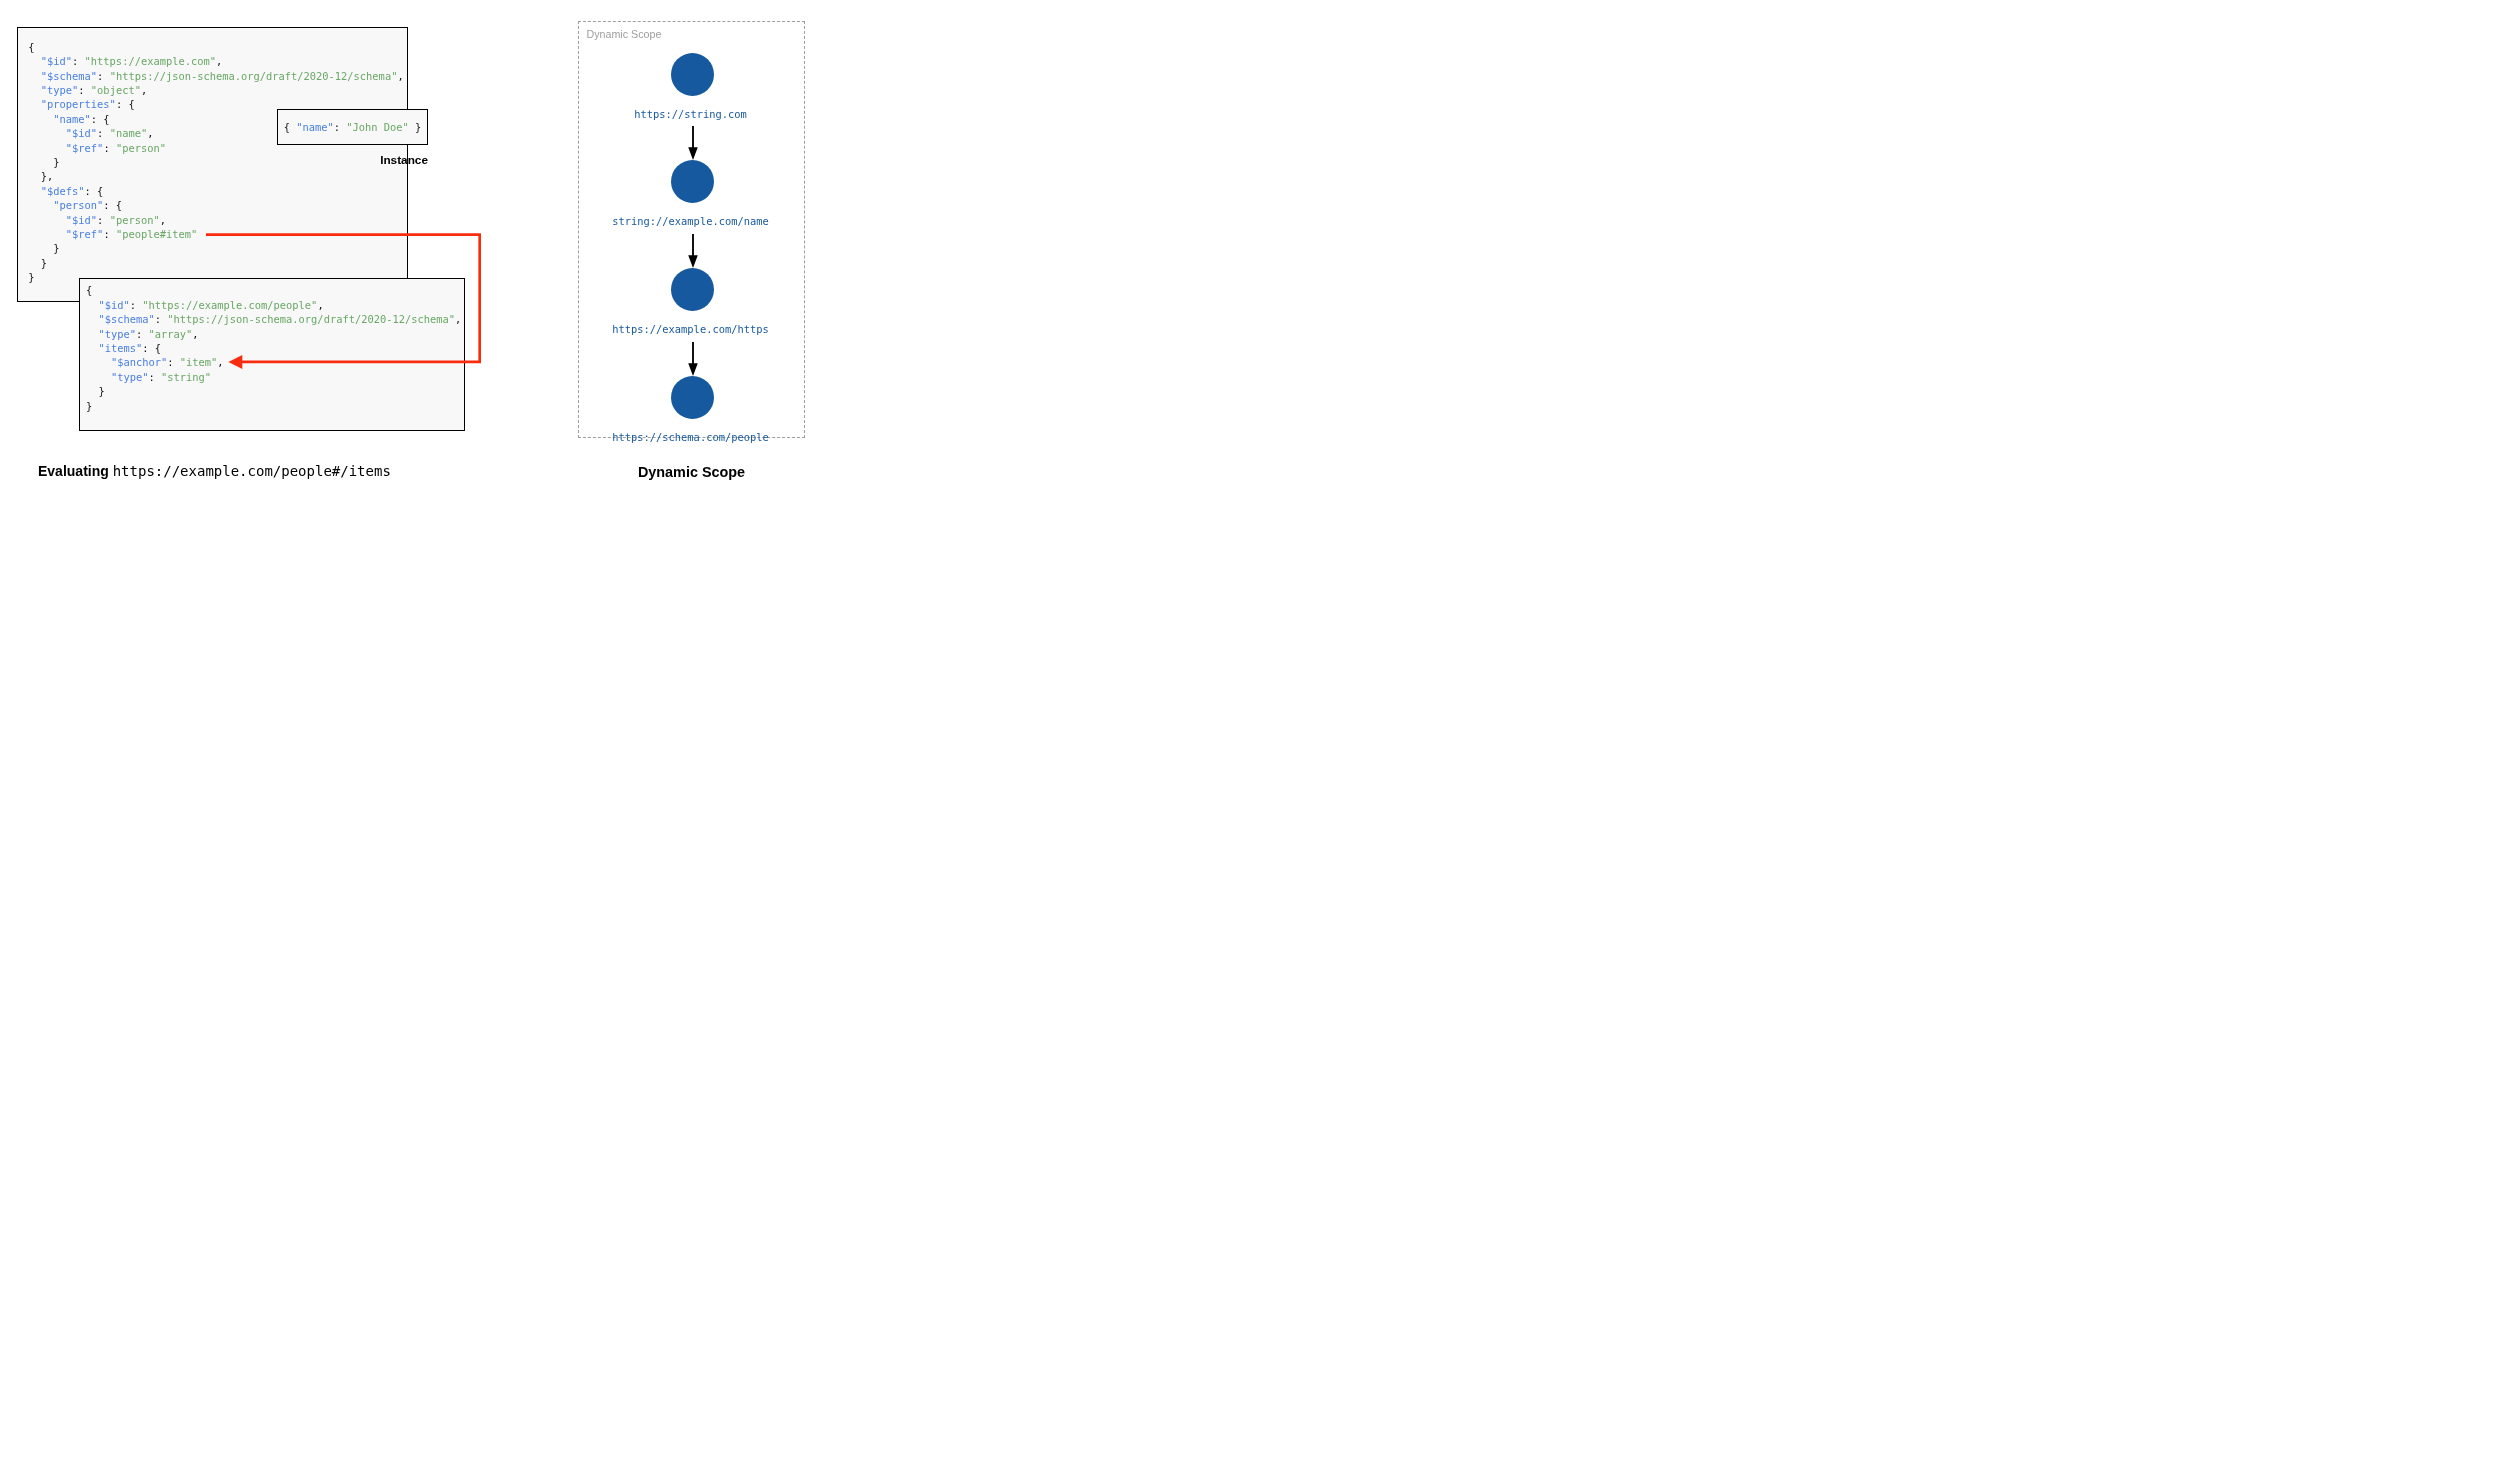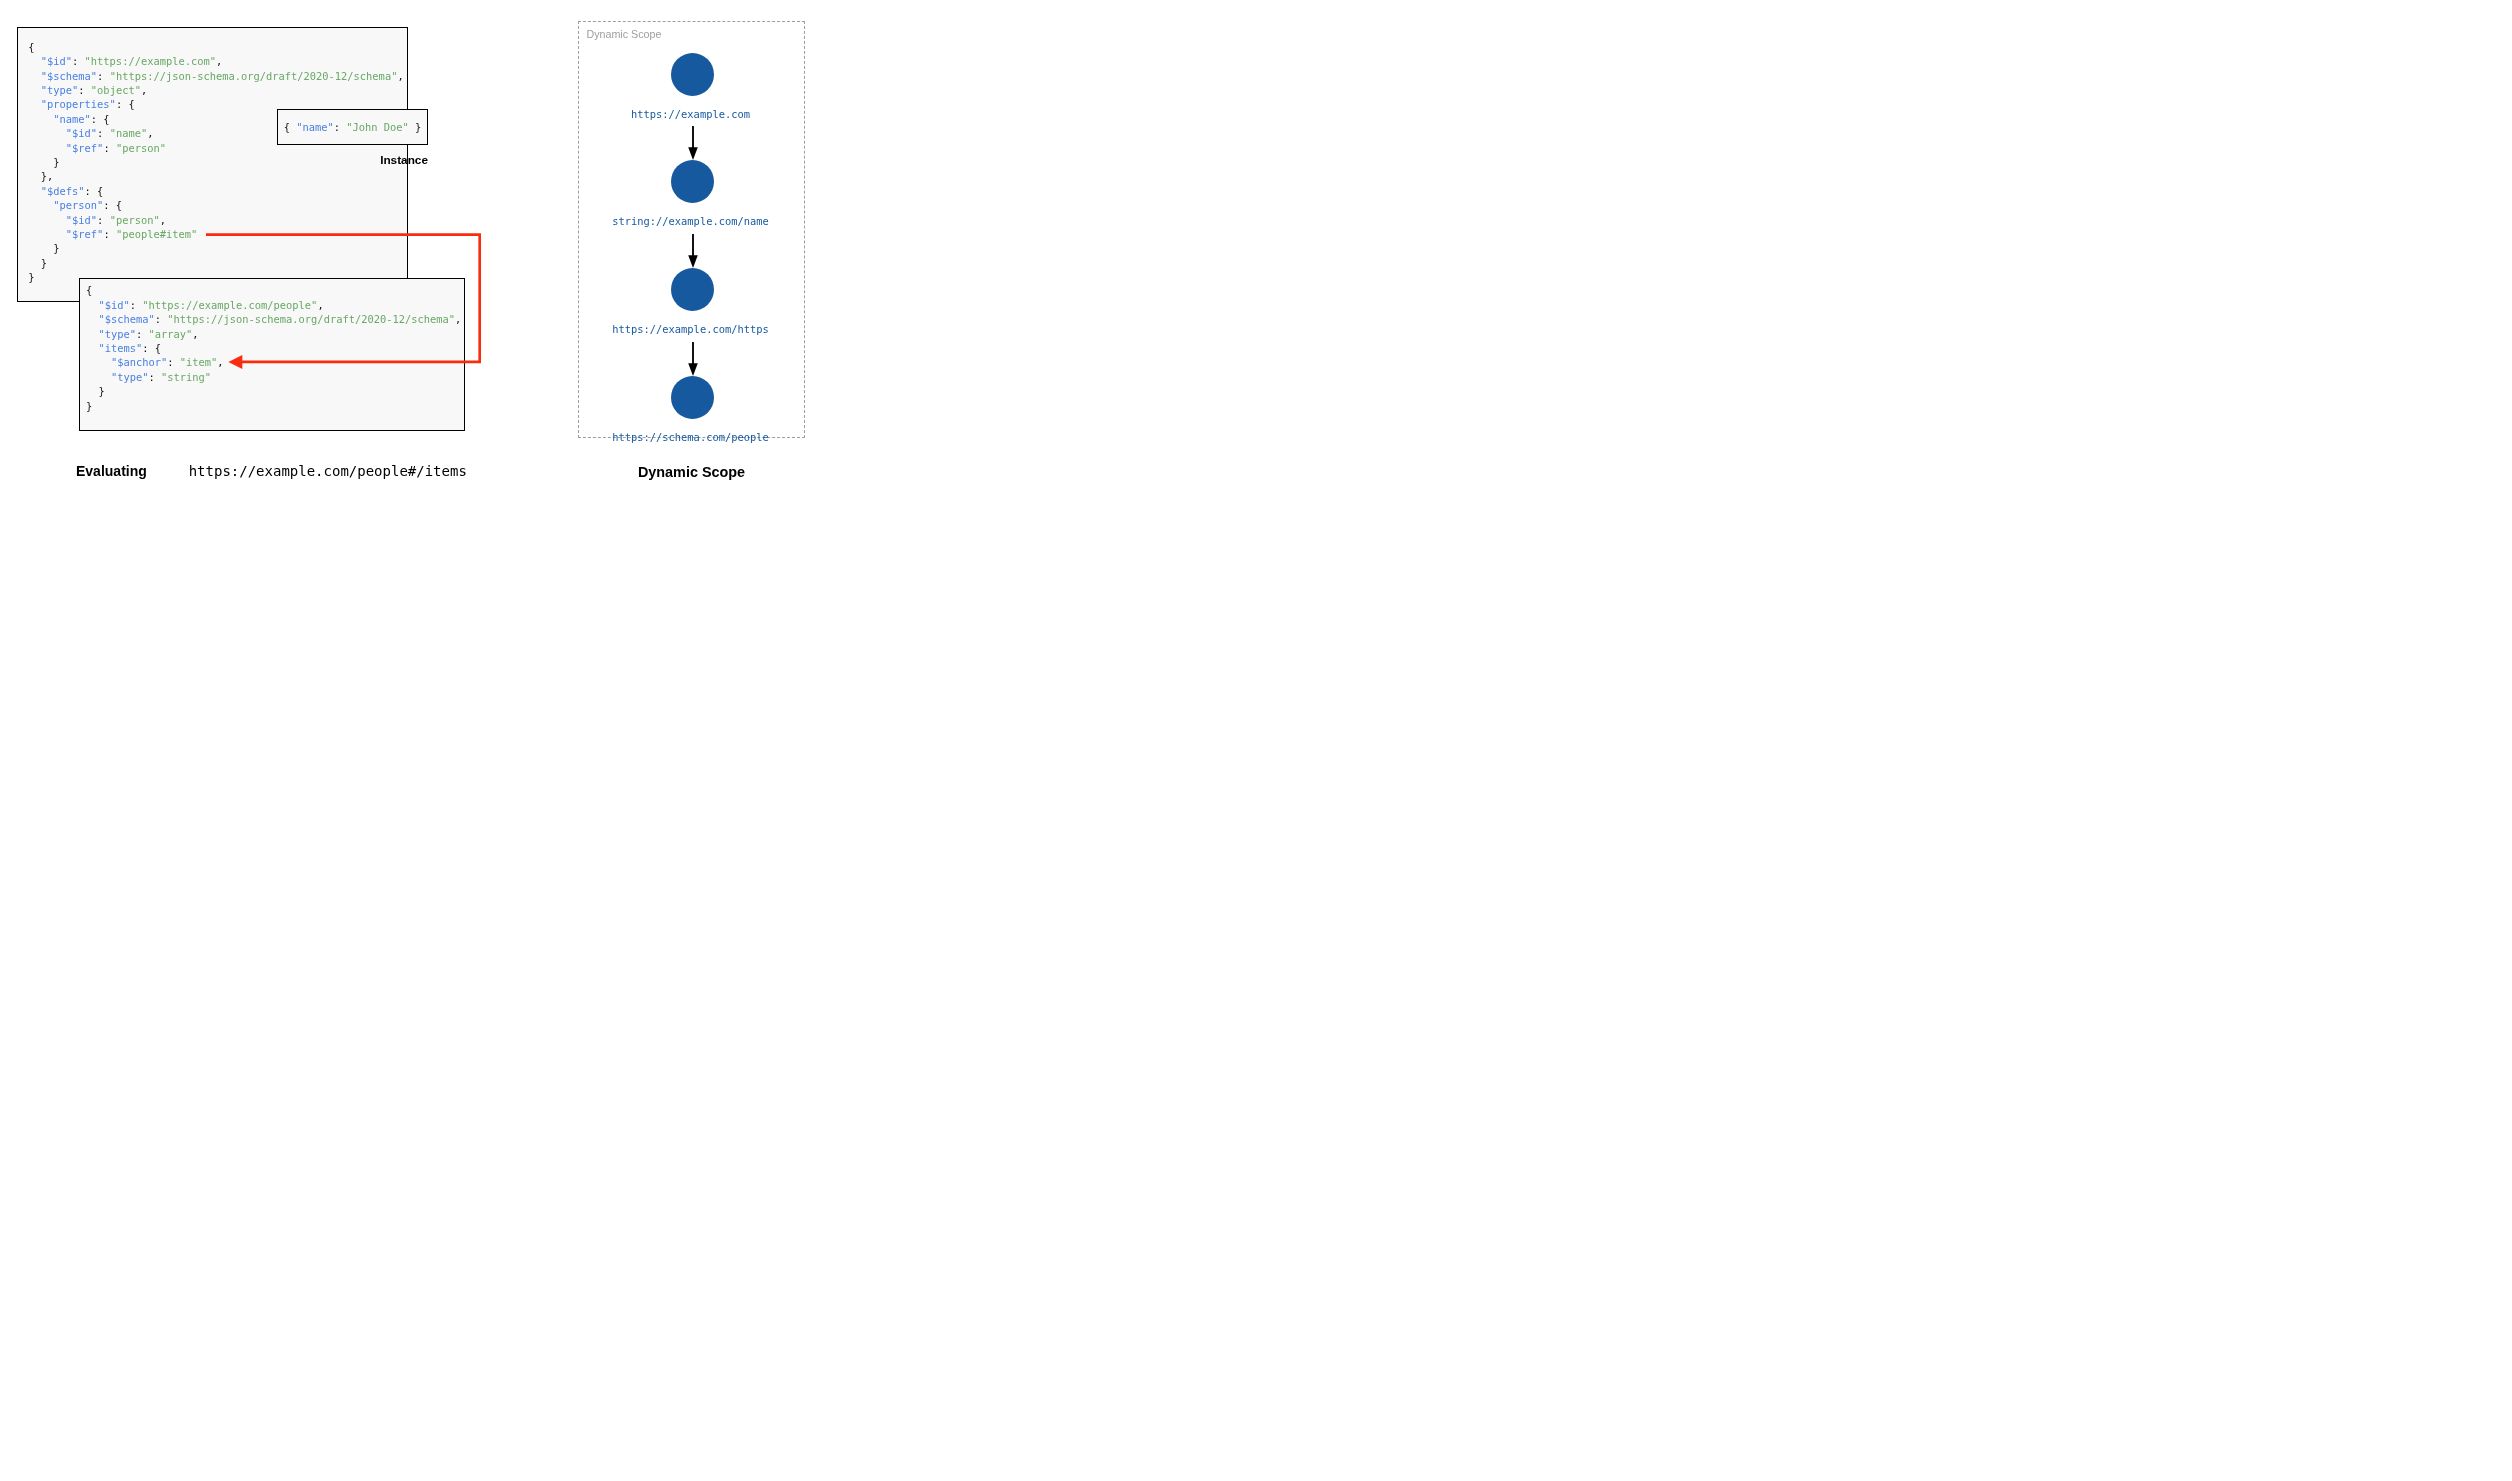--- a/index.html
+++ b/index.html
@@ -44,21 +44,21 @@
     background:#17599f;
   }
   .scope-node-label {
     position:absolute; left:0; width:223px; text-align:center;
     font-family:"DejaVu Sans Mono", monospace; font-size:10.4px; color:#17599f;
   }
   .scope-arrow { position:absolute; left:107px; width:14px; height:36px; }
 
   
   #caption-left { position:absolute; left:38px; top:463px; white-space:nowrap; color:#000; }
-  #caption-left .cap-bold { font-weight:bold; font-size:14px; font-family:"Liberation Sans", sans-serif;margin-left:38px; }
+  #caption-left .cap-bold { font-weight:bold; font-size:14px; font-family:"Liberation Sans", sans-serif; }
   #caption-left .cap-mono { font-size:14px; font-family:"DejaVu Sans Mono", monospace;text-align:center; }
   #caption-right {
     position:absolute; left:578px; top:464px; width:227px; text-align:center;
     font-weight:bold; font-size:14.4px; color:#000;
   }
 </style>
 </head>
 <body>
 
 <div id="stage">
@@ -72,21 +72,21 @@
 
   <svg id="red-arrow-svg" viewBox="0 0 1567 924" xmlns="http://www.w3.org/2000/svg">
     <polyline points="385,439 897,439 897,677 440,677" fill="none" stroke="#f92c0f" stroke-width="5"></polyline>
     <polygon points="427,677 453,664 453,690" fill="#f92c0f"></polygon>
   </svg>
 
   <div id="scope-panel">
     <div id="scope-panel-label">Dynamic Scope</div>
 
     <div class="scope-node" style="top:30.5px"></div>
-    <div class="scope-node-label" style="top:86px">https://example.com</div>
+    <div class="scope-node-label" style="top:86px">https://string.com</div>
     <svg class="scope-arrow" style="top:103px" viewBox="0 0 26 68" xmlns="http://www.w3.org/2000/svg">
       <line x1="13" y1="2" x2="13" y2="44" stroke="#000" stroke-width="3.5"></line>
       <polygon points="13,66 4,42 22,42" fill="#000"></polygon>
     </svg>
 
     <div class="scope-node" style="top:138px"></div>
     <div class="scope-node-label" style="top:193px">string://example.com/name</div>
     <svg class="scope-arrow" style="top:211px" viewBox="0 0 26 68" xmlns="http://www.w3.org/2000/svg">
       <line x1="13" y1="2" x2="13" y2="44" stroke="#000" stroke-width="3.5"></line>
       <polygon points="13,66 4,42 22,42" fill="#000"></polygon>

